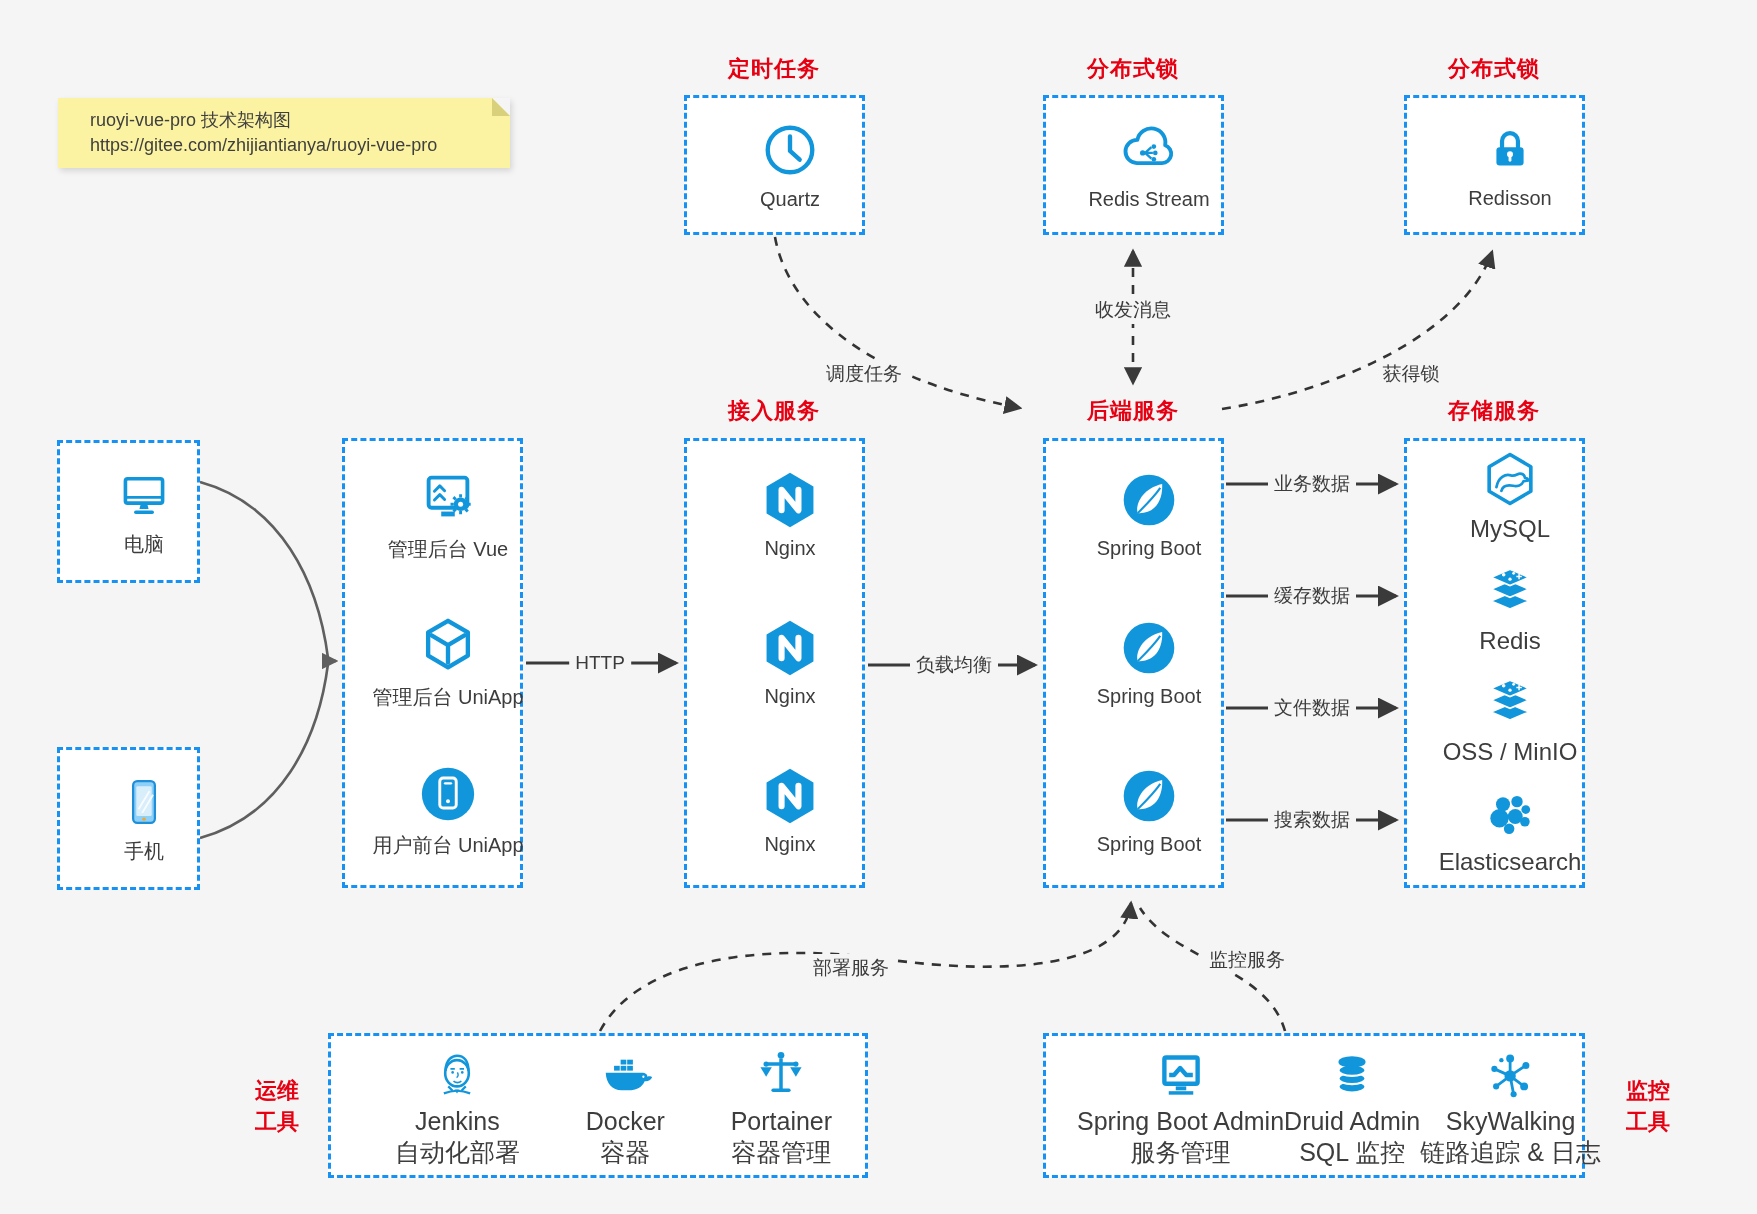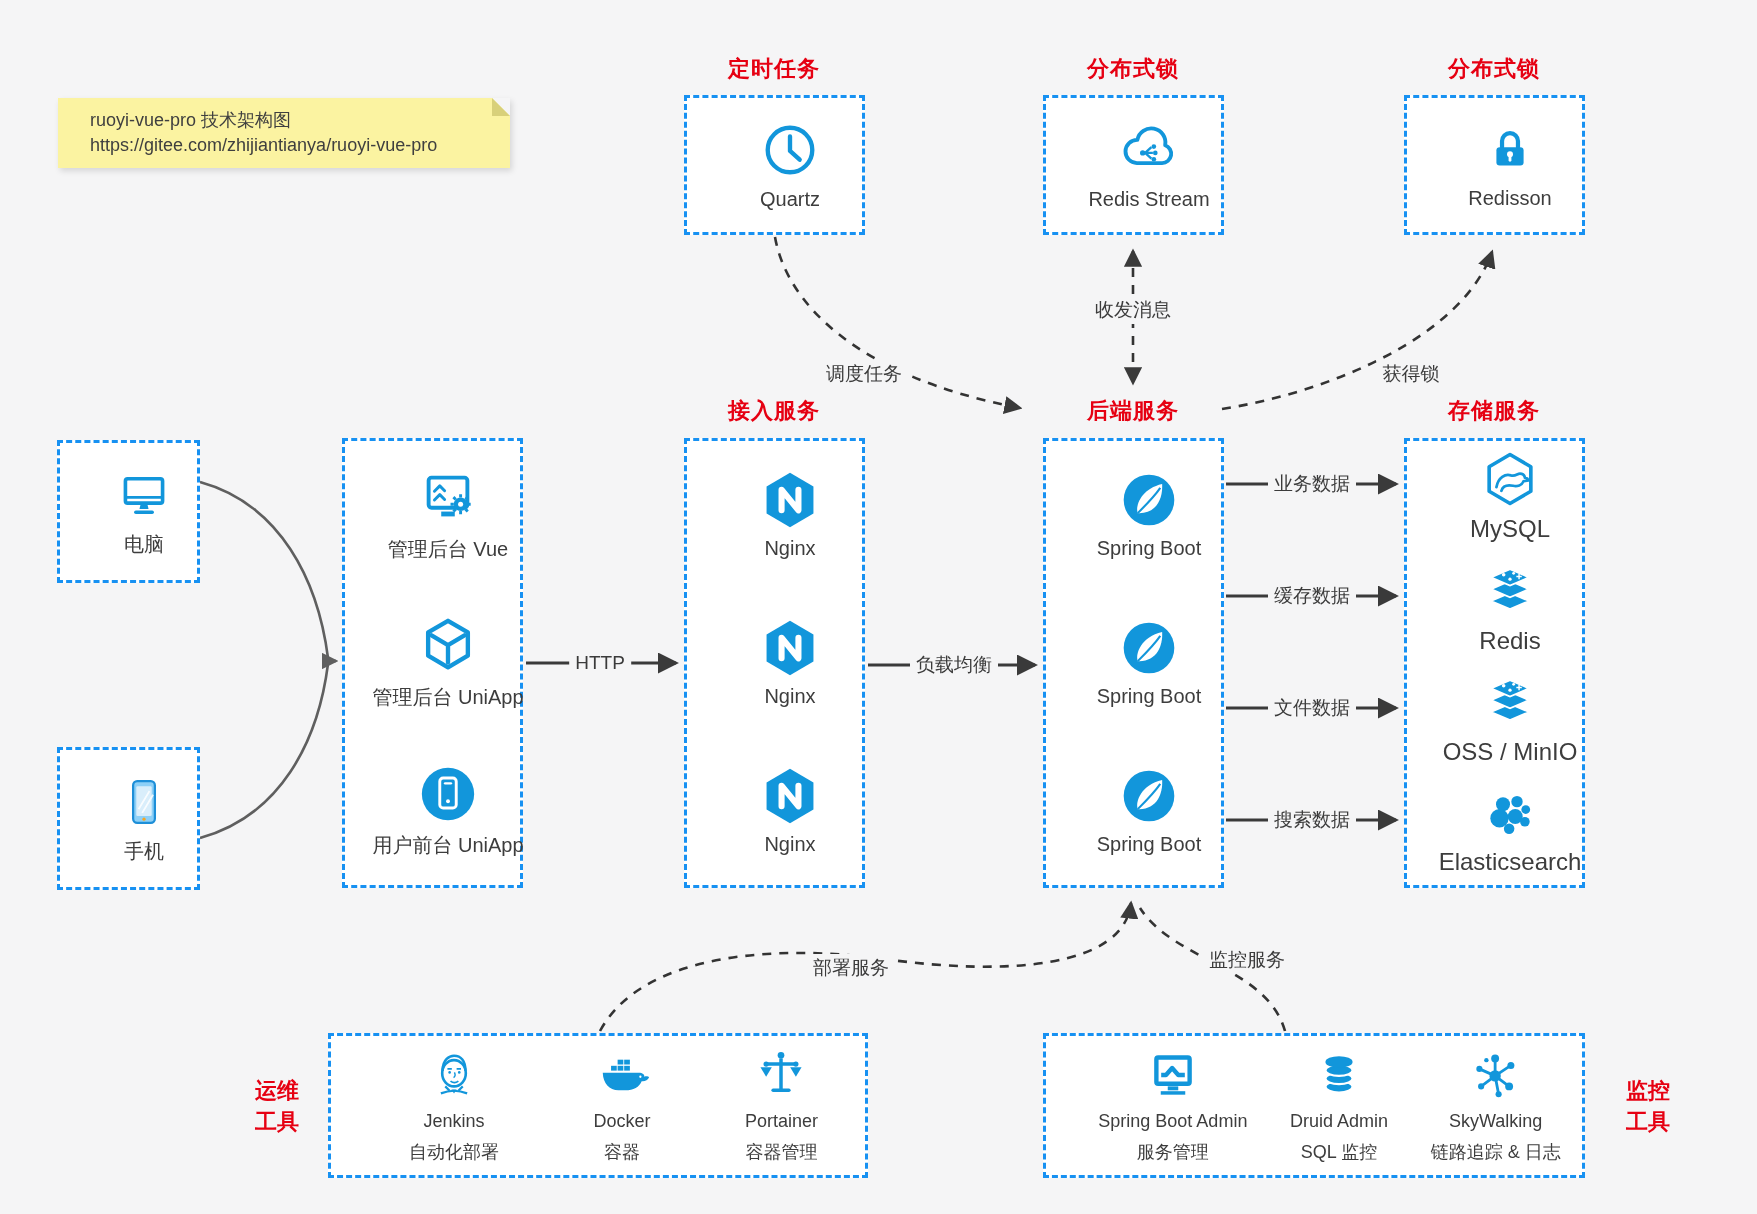--- a/index.html
+++ b/index.html
@@ -34,21 +34,21 @@
   .box-dev{width:143px;height:143px;left:57px;justify-content:center;gap:8px;}
   .box-tools{height:145px;top:1033px;flex-direction:row;justify-content:space-around;align-items:center;}
 
   .g-title{position:absolute;width:200px;text-align:center;font-size:22px;font-weight:700;color:var(--red);letter-spacing:1px;}
   .side-title{position:absolute;width:80px;text-align:center;font-size:22px;font-weight:700;color:var(--red);line-height:31px;}
 
   .node{display:flex;flex-direction:column;align-items:center;gap:7px;}
   .node .lbl{font-size:20px;color:var(--text);white-space:nowrap;}
   .node-sm .lbl{font-size:24px;}
   .tool{display:flex;flex-direction:column;align-items:center;gap:5px;}
-  .tool .nm,.tool .ds{font-size:18px;line-height:26px;color:var(--text);white-space:nowrap;text-align:right;}
+  .tool .nm,.tool .ds{font-size:25px;line-height:26px;color:var(--text);white-space:nowrap;text-align:right;}
 
   .edge-label{position:absolute;transform:translate(-50%,-50%);font-size:19px;color:#3b3b3b;
               background:var(--bg);padding:1px 6px;white-space:nowrap;}
 
   .icon{display:block;}
 </style>
 </head>
 <body>
 
 <div class="canvas">

